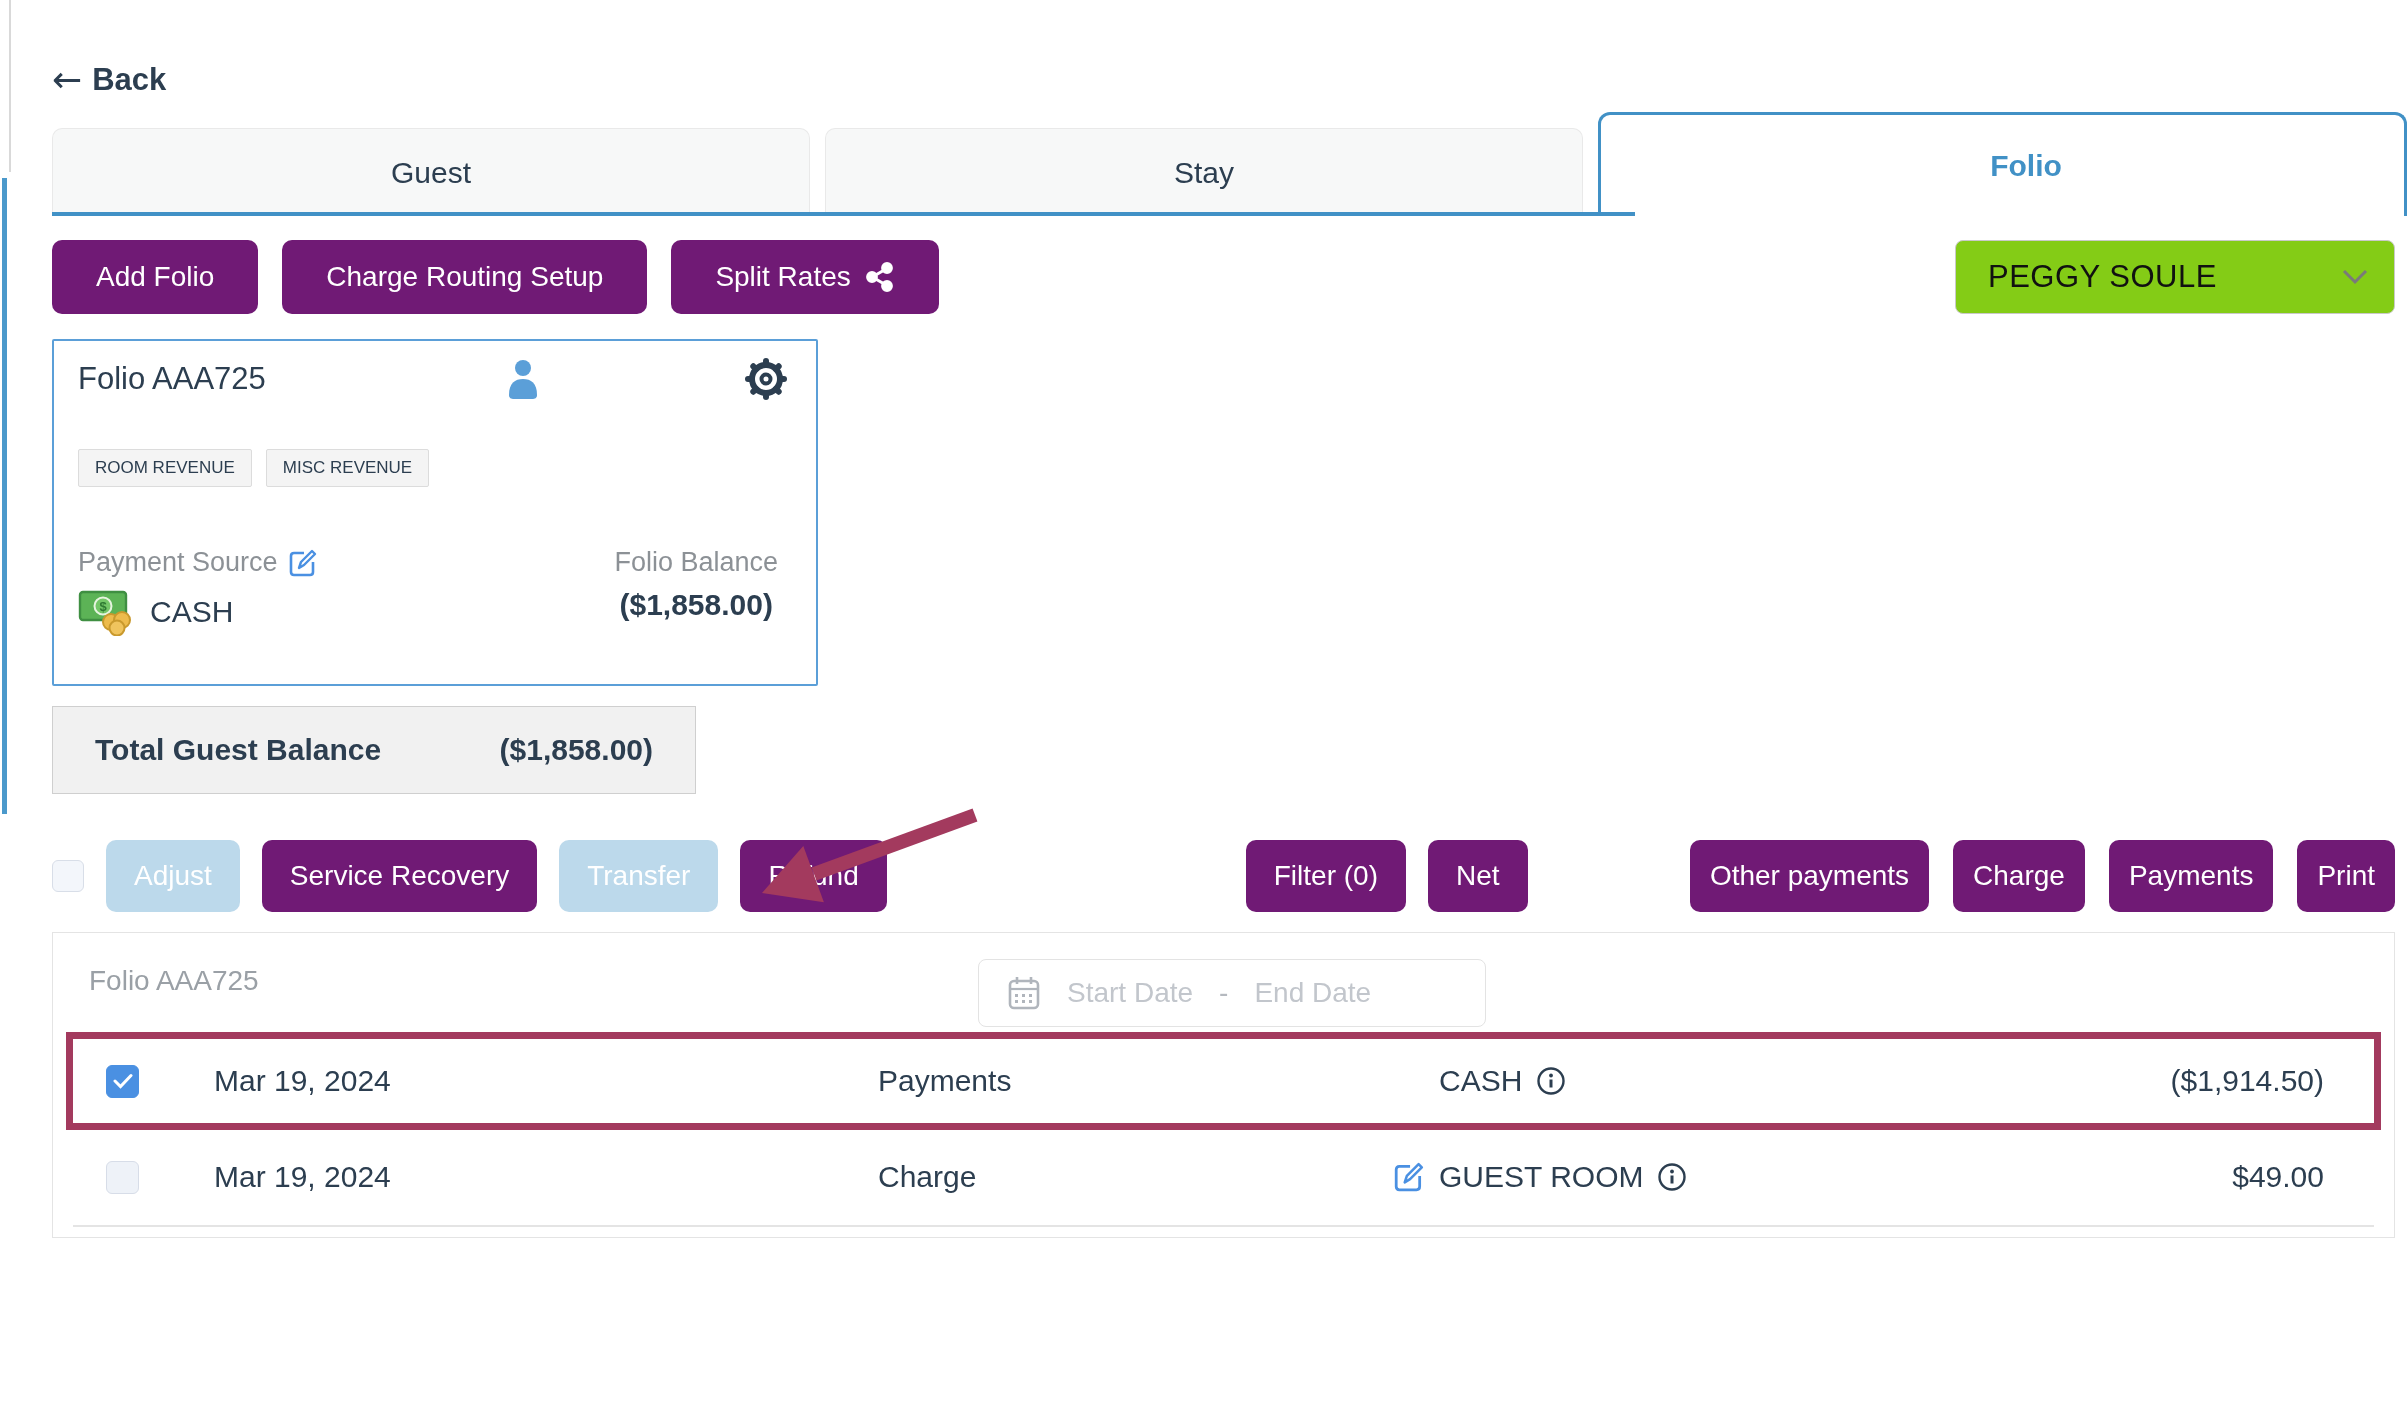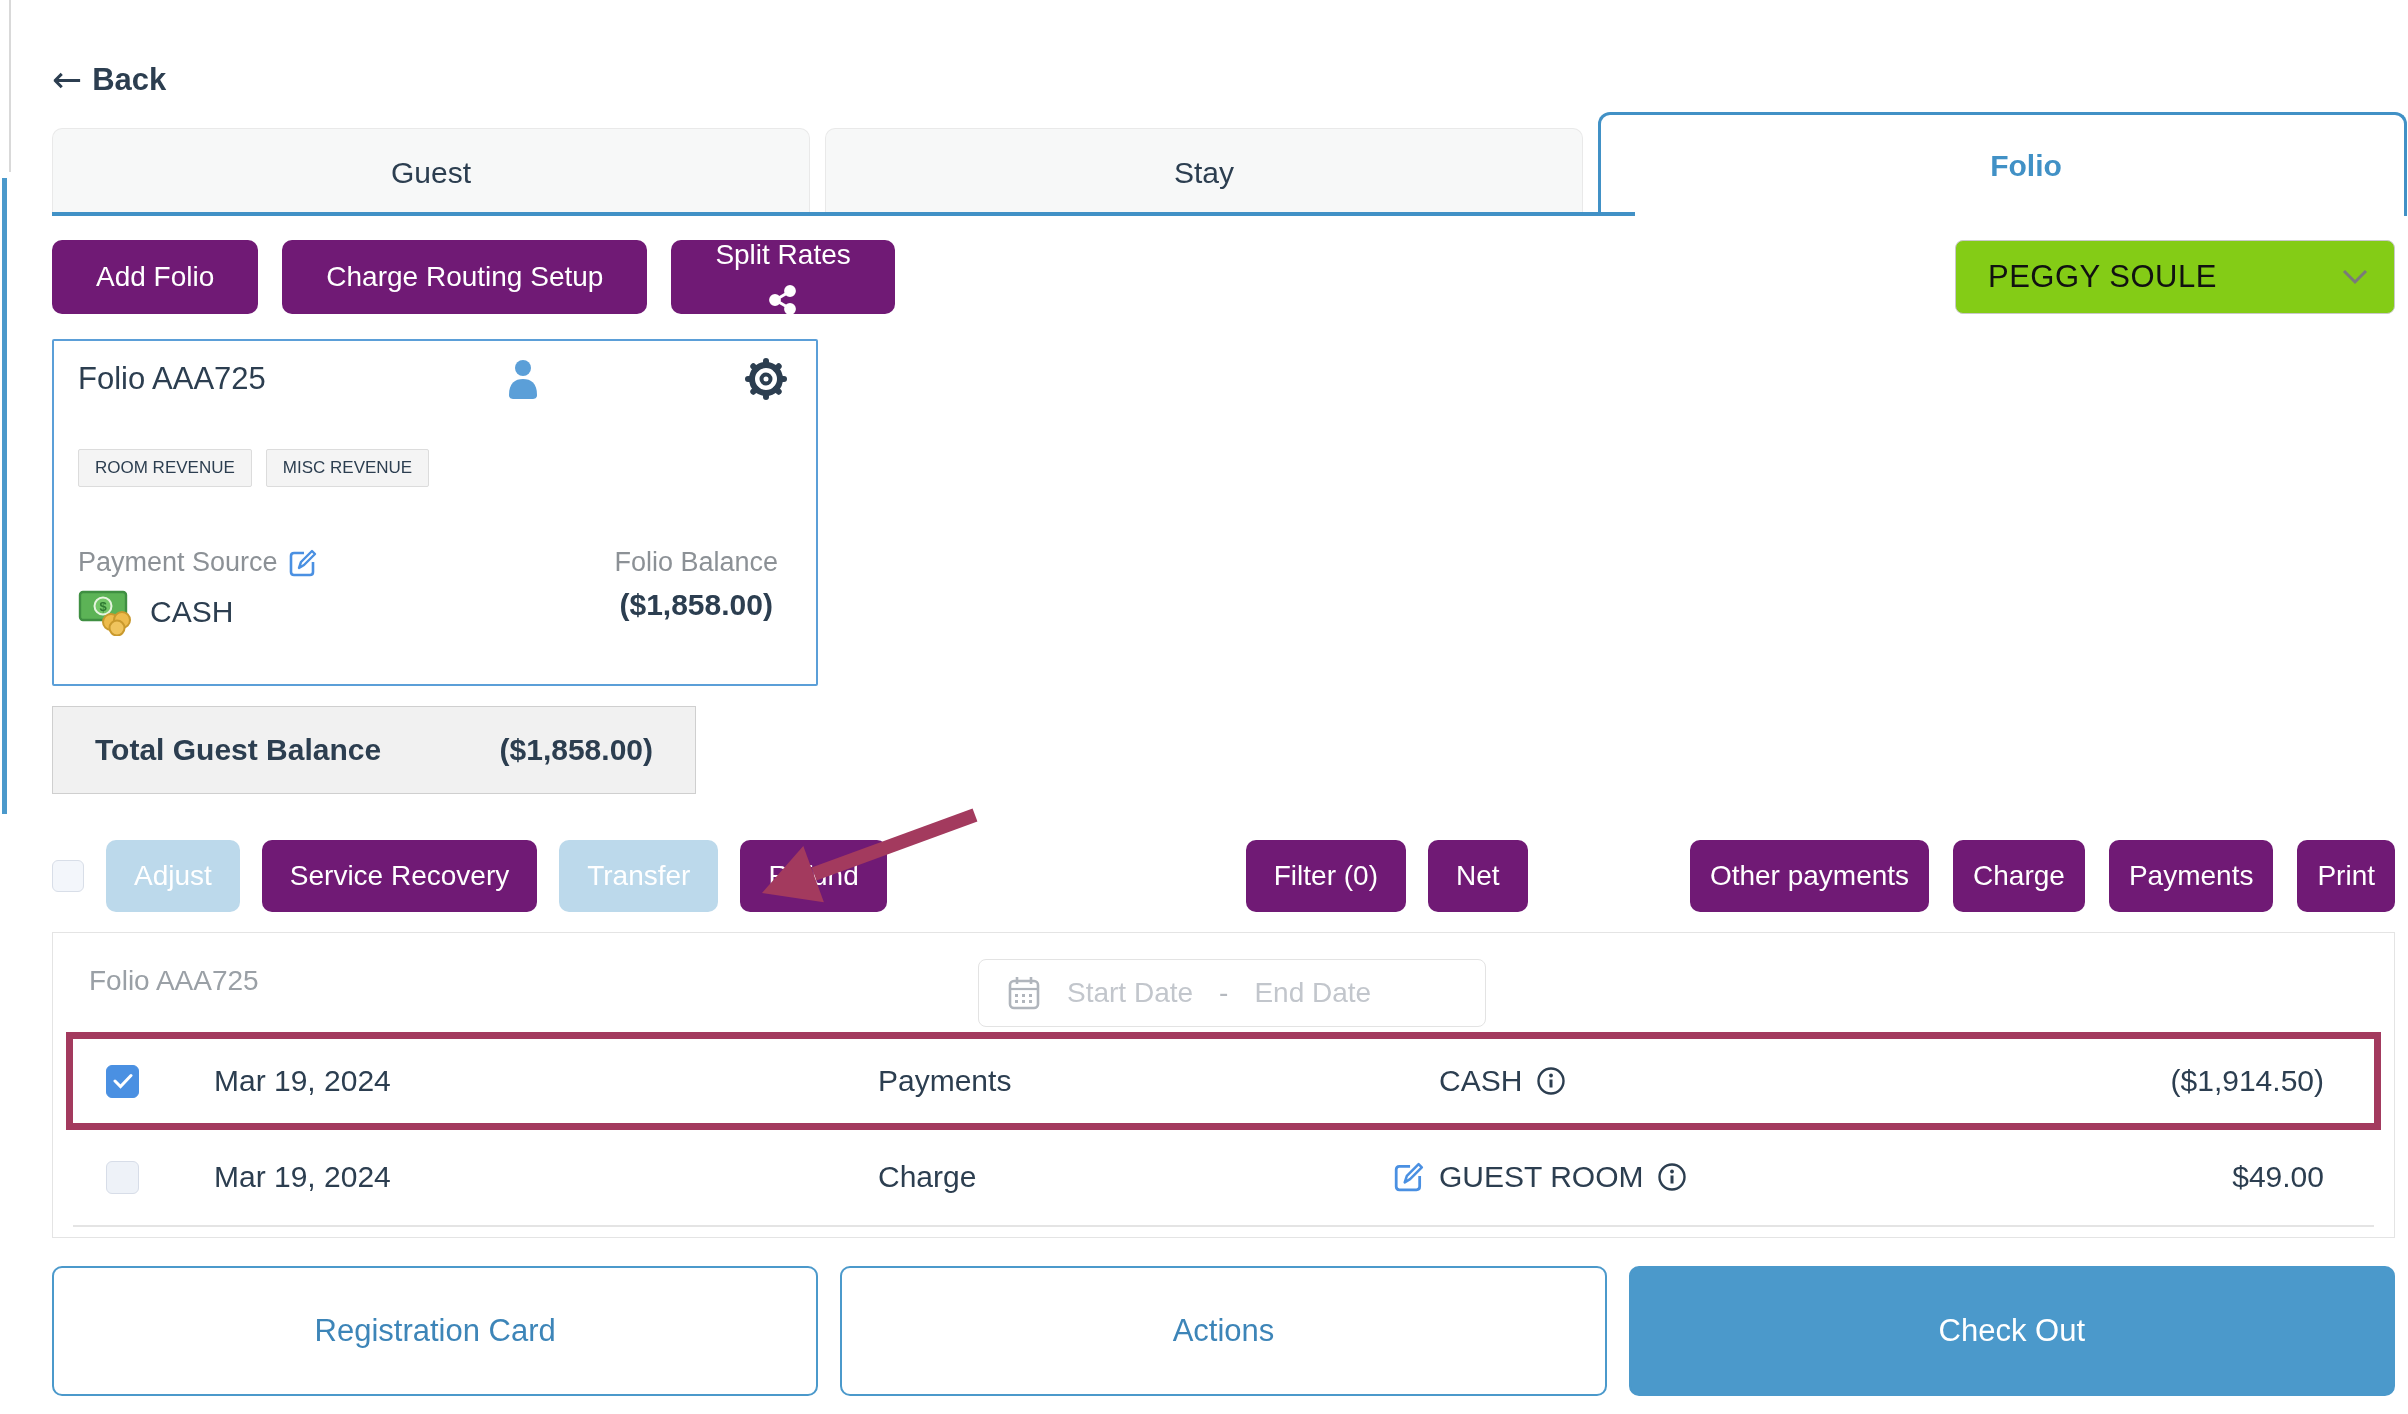--- a/index.html
+++ b/index.html
@@ -124,21 +124,21 @@
     <div class="tabs">
       <div class="tab-underline"></div>
       <div class="tab">Guest</div>
       <div class="tab">Stay</div>
       <div class="tab active">Folio</div>
     </div>
 
     <div class="toolbar-row">
       <button class="btn">Add Folio</button>
       <button class="btn">Charge Routing Setup</button>
-      <button class="btn" style="gap:14px;flex-direction:column;">
+      <button class="btn" style="gap:14px;">
         <span>Split Rates</span>
         <span>
           <svg width="30" height="30" viewBox="0 0 30 30">
             <g stroke="#fff" stroke-width="3" fill="#fff">
               <line x1="21" y1="7" x2="9" y2="14"></line>
                 <line x1="9" y1="16" x2="21" y2="23"></line>
               <circle cx="22" cy="6" r="4.4"></circle>
                 <circle cx="7" cy="15" r="4.4"></circle>
                 <circle cx="22" cy="24" r="4.4"></circle>
             </g>
@@ -307,24 +307,19 @@
               <line x1="15" y1="13.5" x2="15" y2="21.5" stroke="#2c3e50" stroke-width="3"></line>
             </svg>
           </span>
         </div>
         <div class="c-amount">$49.00</div>
       </div>
 
       <div class="row-divider"></div>
     </div>
 
-    <div class="footer">
-      <button class="fbtn outline">Registration Card</button>
-      <button class="fbtn outline">Actions</button>
-      <button class="fbtn solid">Check Out</button>
-    </div>
   </div>
 
   <svg class="annotation" style="left:740px; top:795px;" width="260" height="120" viewBox="0 0 260 120">
     <line x1="235" y1="20" x2="74" y2="79" stroke="#a33a5e" stroke-width="14"></line>
     <polygon points="22,98 63.3,50.9 83.9,107.3" fill="#a33a5e"></polygon>
   </svg>
 </div>
 
 </body></html>

